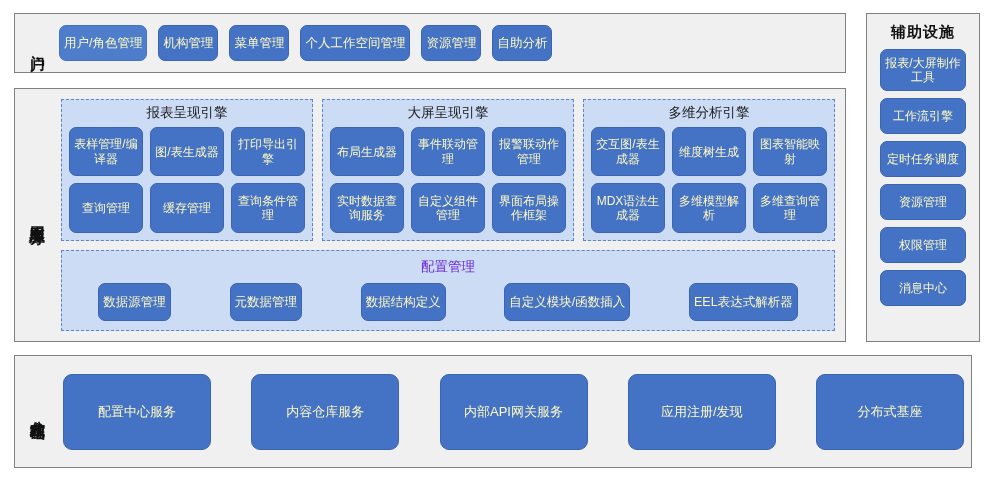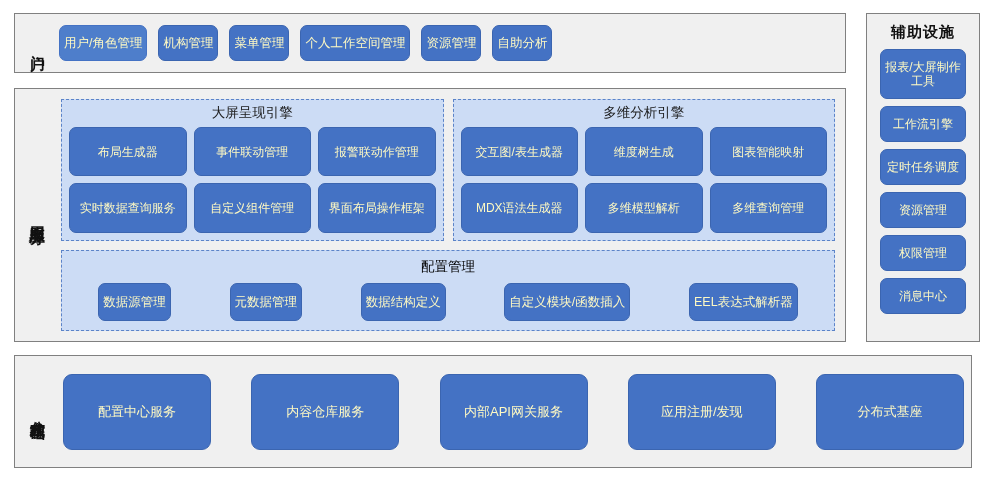--- a/index.html
+++ b/index.html
@@ -67,21 +67,21 @@
     background:#f0f0f0;border:1px solid #808080;box-sizing:border-box;
     display:flex;flex-direction:column;align-items:center;
     padding:7px 0 6px 0;
   }
   #aux .aux-title{
     font-weight:bold;font-size:15px;color:#111;margin:2px 0 7px 0;letter-spacing:1px;
   }
   #aux .pill{
     width:86px;height:36px;margin-bottom:7px;font-size:12px;flex:0 0 auto;
   }
-  #aux .pill.tall{height:50px;}
+  #aux .pill.tall{height:42px;}
 
   
   #appsvc{left:14px;top:88px;width:832px;height:254px;}
   #appsvc .layer-label{font-size:16px;}
   #appsvc .layer-body{
     flex-direction:column;padding:10px 10px 10px 2px;gap:9px;
   }
   .engines-row{display:flex;gap:9px;flex:0 0 auto;height:142px;}
   .group{
     background:#ccdcf5;
@@ -102,21 +102,21 @@
     grid-auto-rows:1fr;
     gap:7px;
   }
   .group-grid .pill{width:100%;height:100%;font-size:12px;}
 
   
   .cfg{
     background:#ccdcf5;border:1px dashed #5b83c8;box-sizing:border-box;
     flex:1 1 auto;display:flex;flex-direction:column;padding:5px 10px 9px 10px;
   }
-  .cfg-title{text-align:center;font-size:13.5px;color:#000000;margin:2px 0 7px 0;}
+  .cfg-title{text-align:center;font-size:13.5px;color:#6d28d9;margin:2px 0 7px 0;}
   .cfg-row{flex:1 1 auto;display:flex;align-items:center;justify-content:space-around;gap:6px;}
   .cfg-row .pill{height:38px;flex:0 0 auto;font-size:12.5px;}
 
   
   #dist{left:14px;top:355px;width:958px;height:113px;}
   #dist .layer-label{font-size:15px;}
   #dist .layer-body{align-items:center;justify-content:space-between;padding:0 7px 0 4px;gap:12px;}
   #dist .pill{height:76px;flex:1 1 0;max-width:148px;font-size:13px;border-radius:9px;}
 </style>
 </head>
@@ -145,20 +145,31 @@
     <div class="pill">权限管理</div>
     <div class="pill">消息中心</div>
   </aside>
 
   <section class="layer" id="appsvc">
     <div class="layer-label">应用服务</div>
     <div class="layer-body">
 
       <div class="engines-row">
 
+        <div class="group">
+          <div class="group-title">报表呈现引擎</div>
+          <div class="group-grid">
+            <div class="pill">表样管理/编译器</div>
+            <div class="pill">图/表生成器</div>
+            <div class="pill">打印导出引擎</div>
+            <div class="pill">查询管理</div>
+            <div class="pill">缓存管理</div>
+            <div class="pill">查询条件管理</div>
+          </div>
+        </div>
 
         <div class="group">
           <div class="group-title">大屏呈现引擎</div>
           <div class="group-grid">
             <div class="pill">布局生成器</div>
             <div class="pill">事件联动管理</div>
             <div class="pill">报警联动作管理</div>
             <div class="pill">实时数据查询服务</div>
             <div class="pill">自定义组件管理</div>
             <div class="pill">界面布局操作框架</div>

